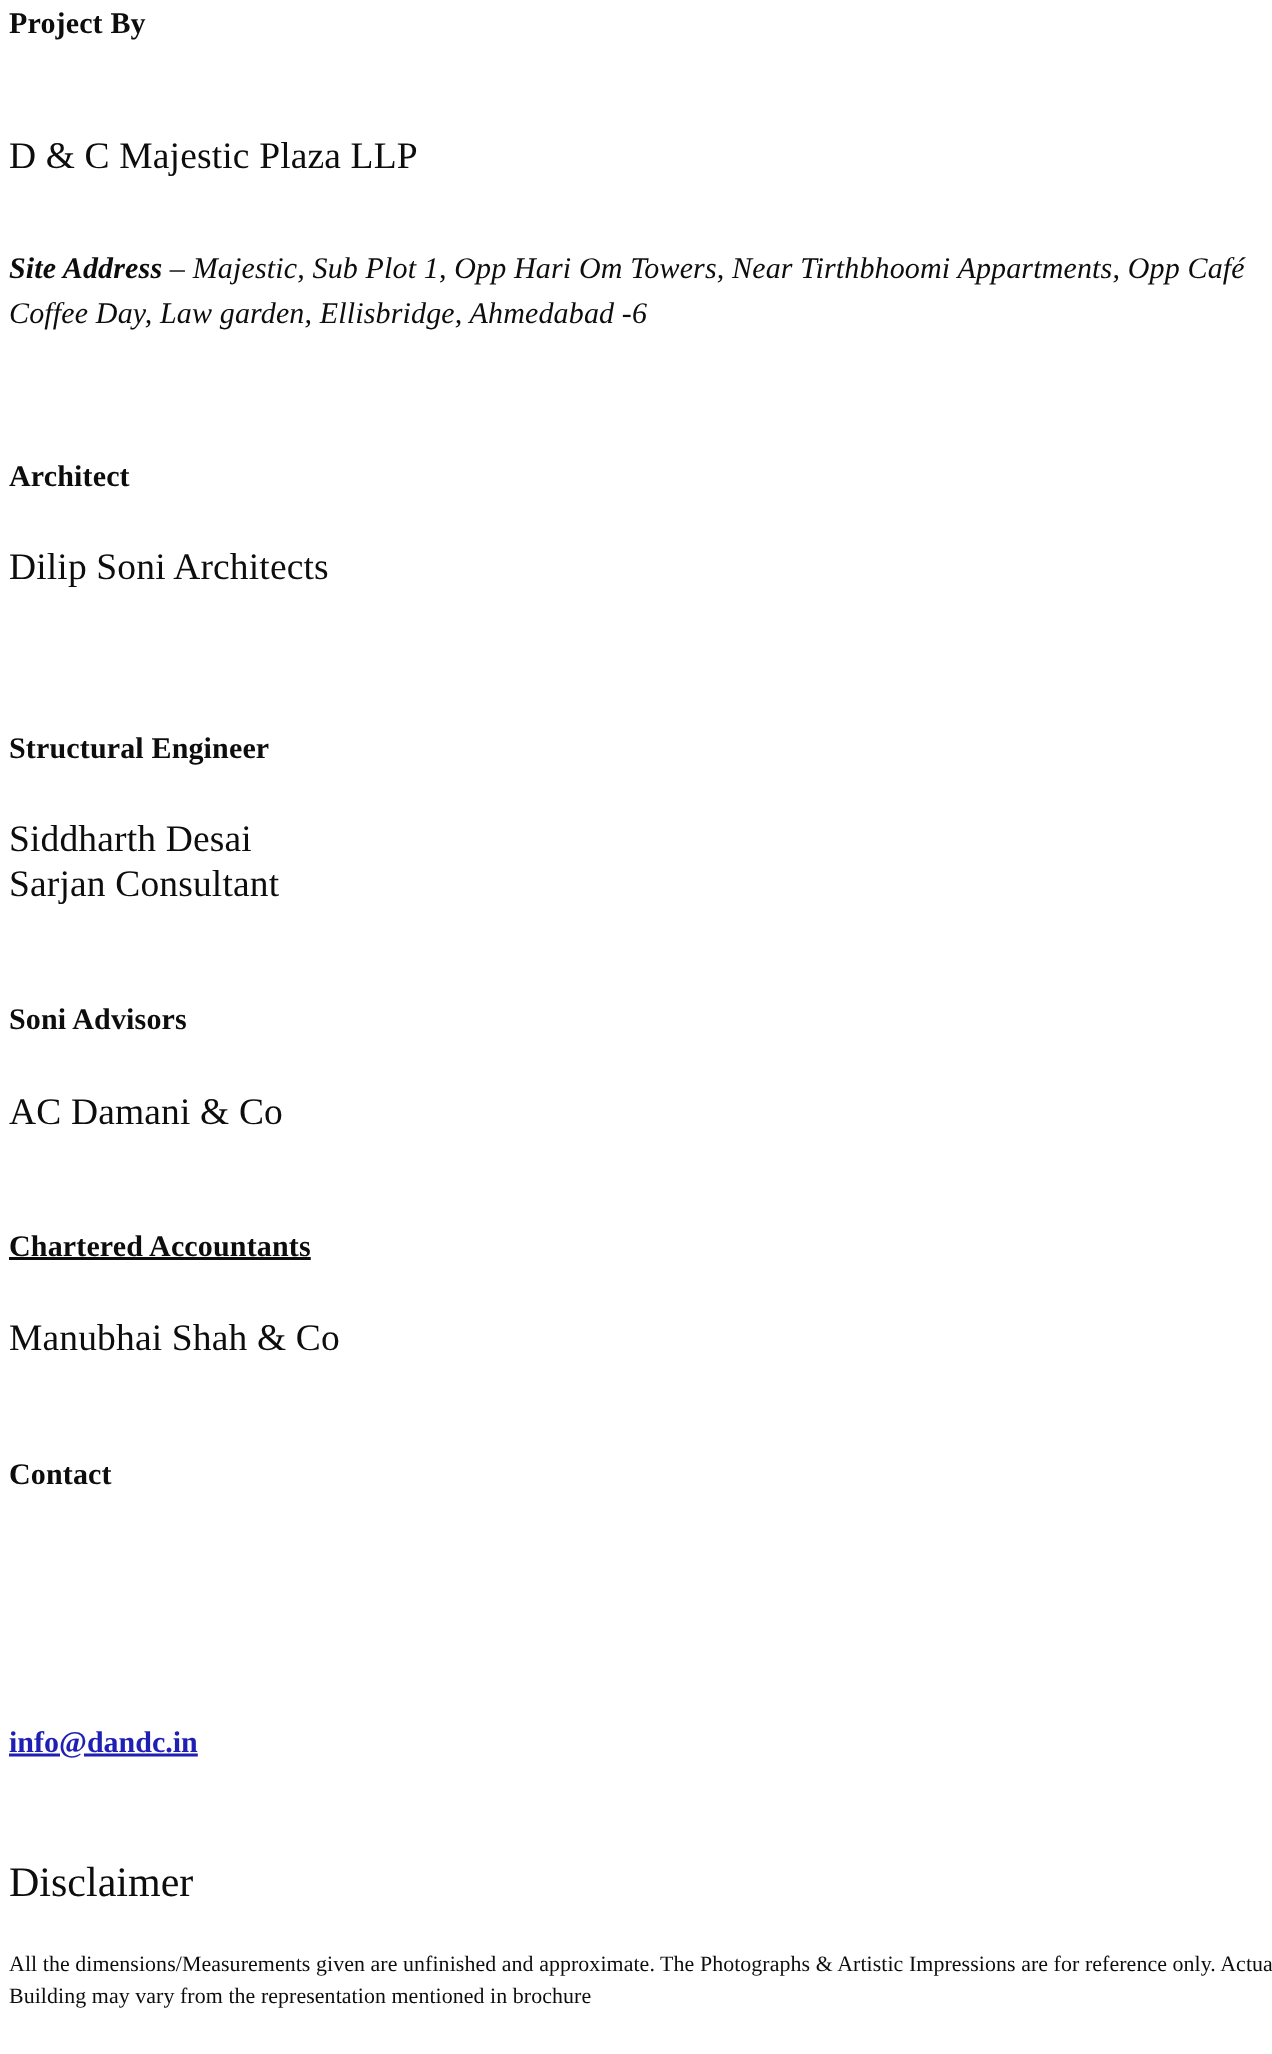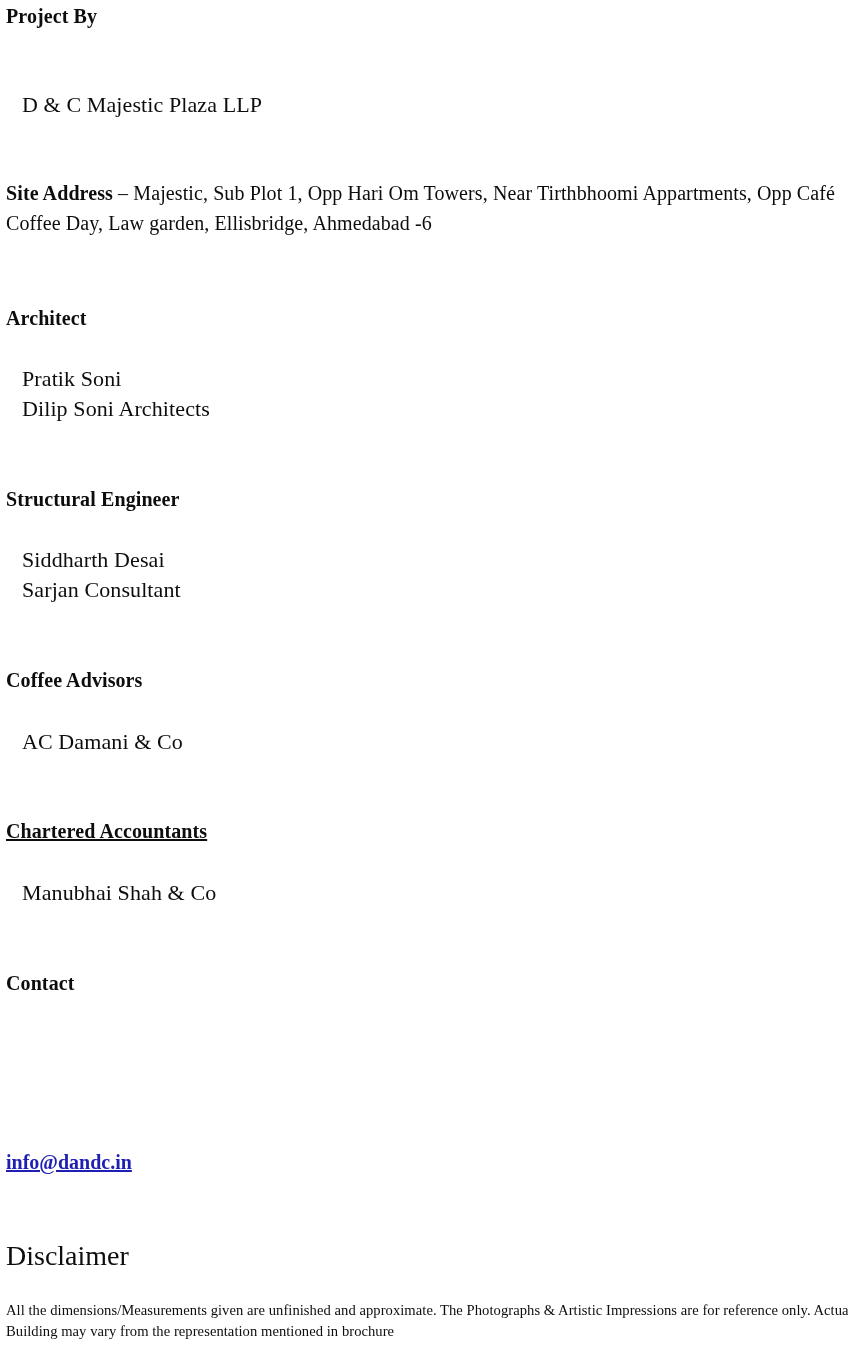--- a/index.html
+++ b/index.html
@@ -25,25 +25,24 @@
 
   
   .heading {
     font-weight: bold;
     font-size: 20px;
     line-height: 26px;
     letter-spacing: 0.1px;
   }
   .body-line {
     font-weight: normal;
-    font-size: 22px;
+    font-size: 25px;
     line-height: 30px;
     letter-spacing: 0.1px;
     white-space: nowrap;
-    margin-left: 16px;
   }
   .body-wrap {
     font-weight: normal;
     font-size: 20px;
     line-height: 30px;
     letter-spacing: 0.1px;
   }
   .phone-line {
     font-weight: bold;
     font-size: 20px;
@@ -73,21 +72,21 @@
   }
   .strong {
     font-weight: bold;
   }
 
   
   .abs { position: absolute; left: 6px; }
 
   #project-by-heading      { top: 3px; }
   #project-by-value        { top: 90px; }
-  #site-address-block      { top: 178px; }
+  #site-address-block      { top: 164px; font-style: italic; }
   #architect-heading       { top: 305px; }
   #architect-block         { top: 364px; }
   #structural-heading      { top: 486px; }
   #structural-block        { top: 545px; }
   #legal-heading           { top: 667px; }
   #legal-block             { top: 727px; }
   #accountants-heading     { top: 818px; text-decoration: underline; }
   #accountants-block       { top: 878px; }
   #contact-heading         { top: 970px; }
   #contact-numbers         { top: 1029px; }
@@ -104,32 +103,31 @@
 
   <div class="abs body-line" id="project-by-value">D &amp; C Majestic Plaza LLP</div>
 
   <div class="abs body-wrap" id="site-address-block">
     <span class="strong">Site Address</span><span> – </span><span>Majestic, Sub Plot 1, Opp Hari Om Towers, Near Tirthbhoomi Appartments, Opp Café Coffee Day, Law garden, Ellisbridge, Ahmedabad -6</span>
   </div>
 
   <div class="abs heading" id="architect-heading">Architect</div>
 
   <div class="abs" id="architect-block">
-    <div class="body-line">Pratik Soni</div>
     <div class="body-line">Dilip Soni Architects</div>
   </div>
 
   <div class="abs heading" id="structural-heading">Structural Engineer</div>
 
   <div class="abs" id="structural-block">
     <div class="body-line">Siddharth Desai</div>
     <div class="body-line">Sarjan Consultant</div>
   </div>
 
-  <div class="abs heading" id="legal-heading">Coffee Advisors</div>
+  <div class="abs heading" id="legal-heading">Soni Advisors</div>
 
   <div class="abs body-line" id="legal-block">AC Damani &amp; Co</div>
 
   <div class="abs heading" id="accountants-heading">Chartered Accountants</div>
 
   <div class="abs body-line" id="accountants-block">Manubhai Shah &amp; Co</div>
 
   <div class="abs heading" id="contact-heading">Contact</div>
 
 

